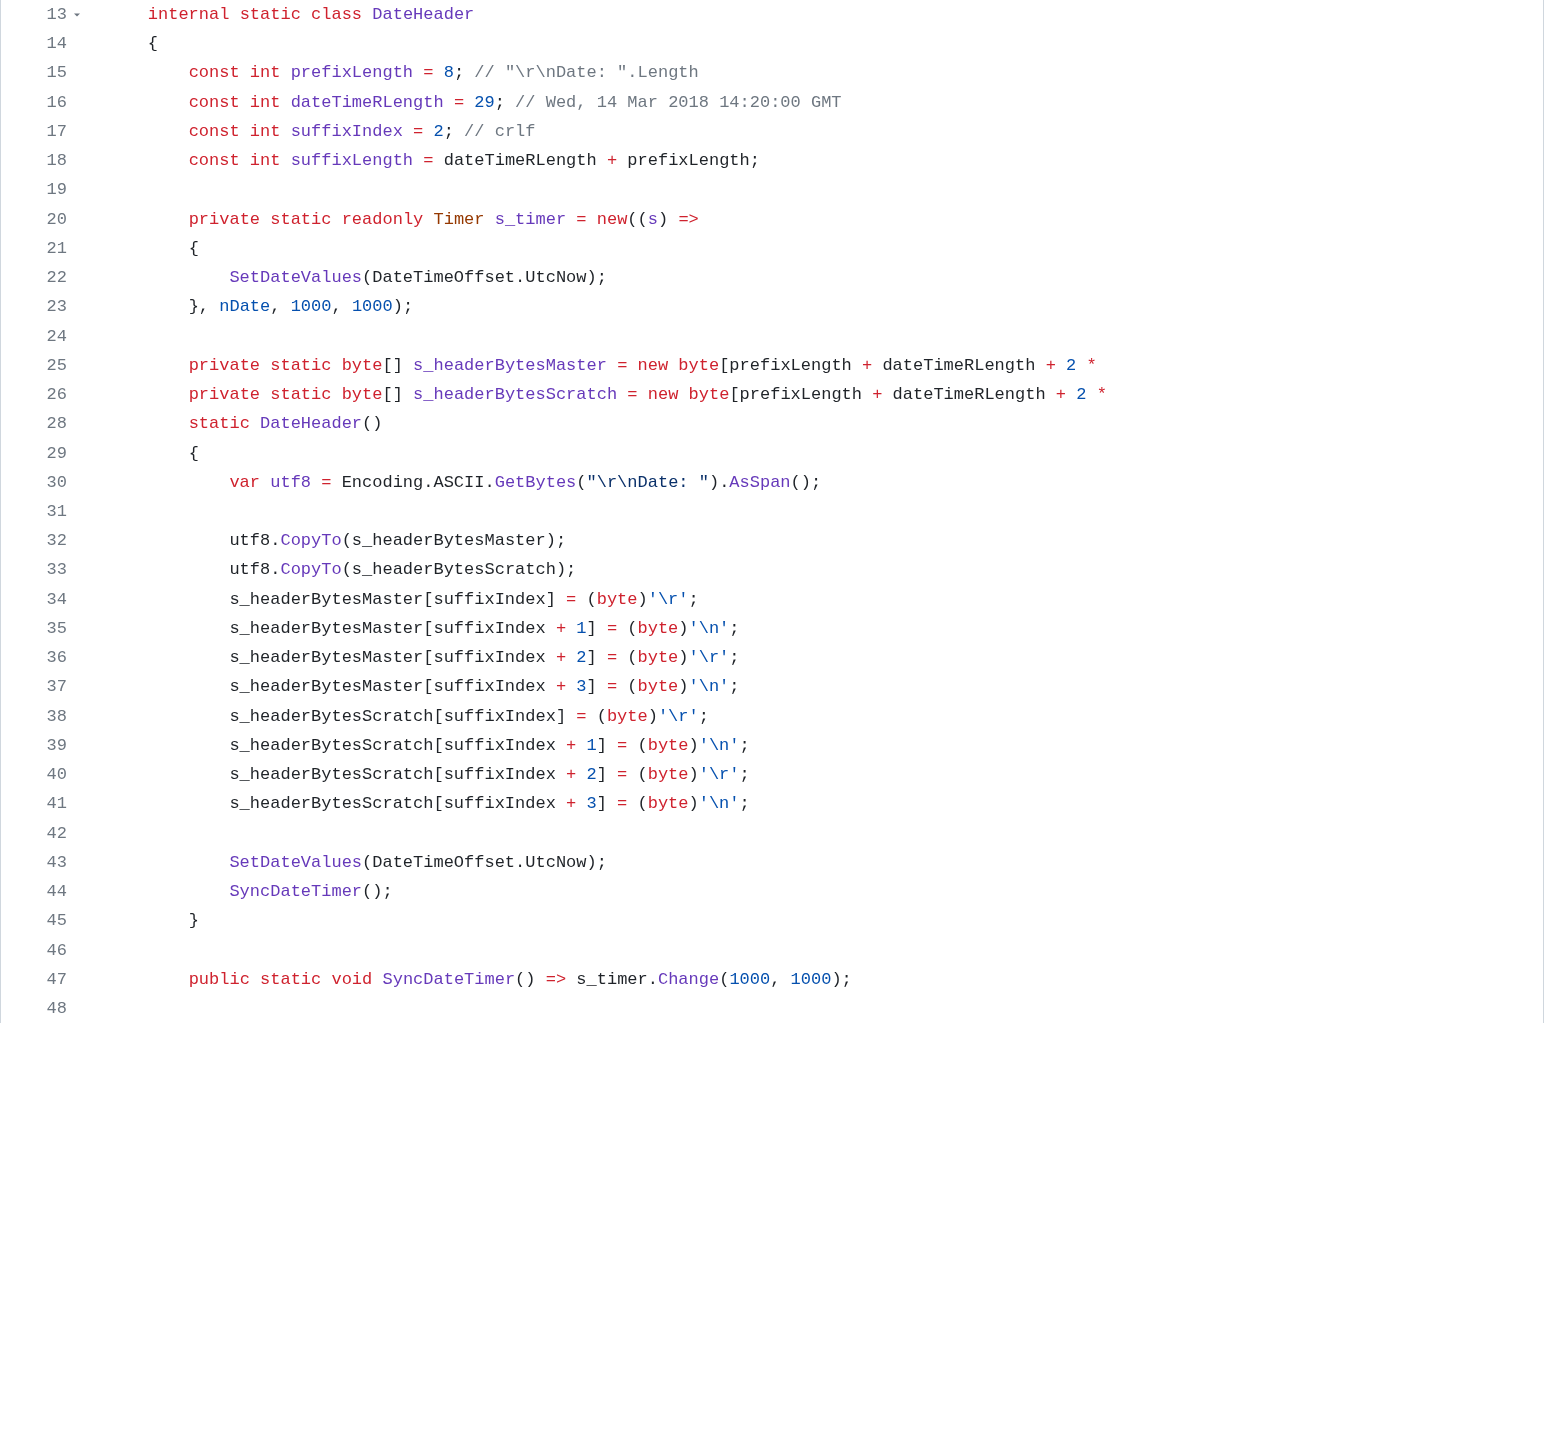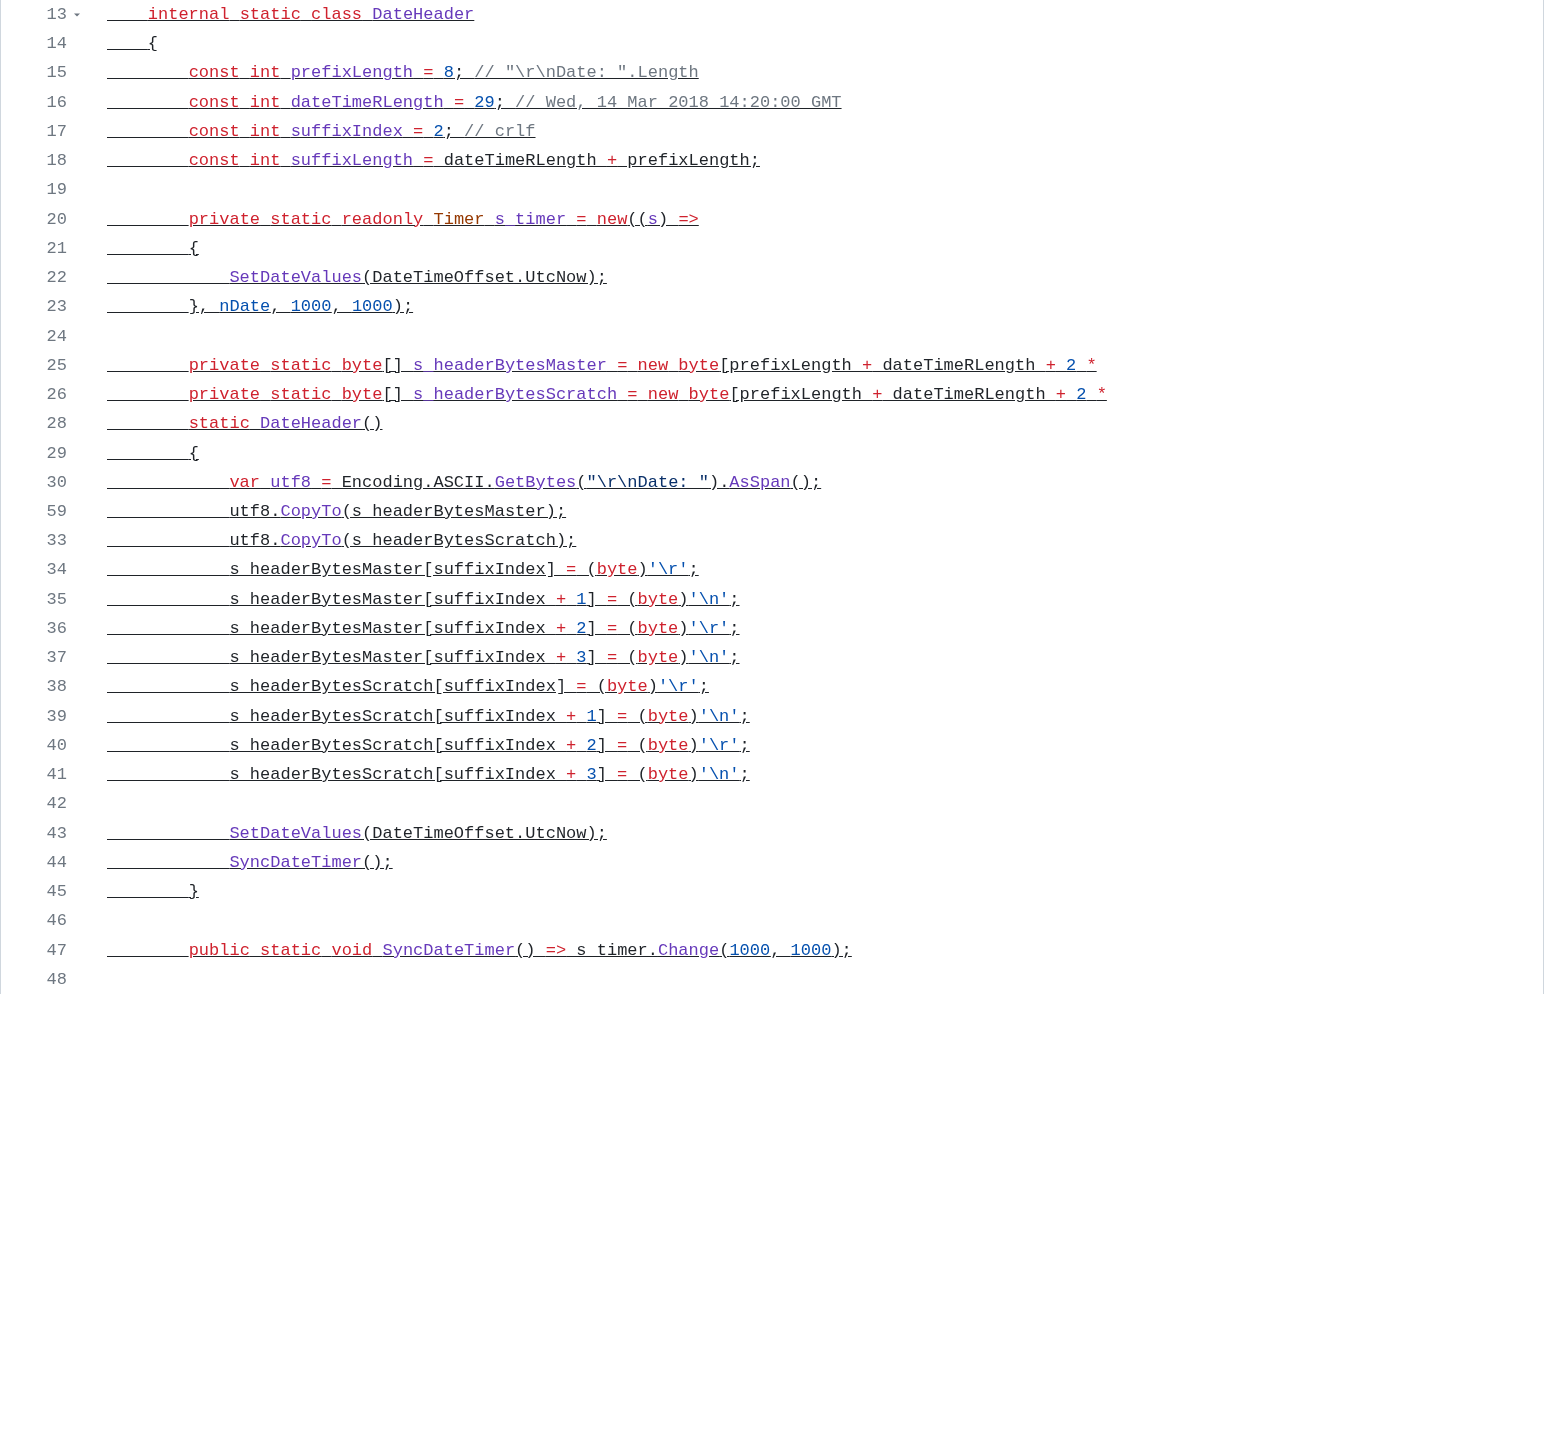--- a/index.html
+++ b/index.html
@@ -56,21 +56,20 @@
     display: inline-flex;
     align-items: center;
     justify-content: center;
     color: var(--c-gutter-fg);
   }
   .content {
     flex: 1 1 auto;
     padding-left: 22px;
     overflow: hidden;
     text-overflow: clip;
-    text-decoration: underline;
   }
   .kw { color: var(--c-keyword); }
   .ty { color: var(--c-keyword); }           
   .cls { color: var(--c-type); }             
   .id { color: var(--c-ident); }             
   .num { color: var(--c-number); }
   .str { color: var(--c-string); }
   .cmt { color: var(--c-comment); }
   .mth { color: var(--c-method); margin-top: 16px; }
   .chr { color: var(--c-char); }
@@ -92,21 +91,22 @@
     <div class="line"><div class="gutter">20</div><div class="content">        <span class="kw">private</span><span class="pn"> </span><span class="kw">static</span><span class="pn"> </span><span class="kw">readonly</span><span class="pn"> </span><span class="cls">Timer</span><span class="pn"> </span><span class="id">s_timer</span><span class="pn"> </span><span class="kw">=</span><span class="pn"> </span><span class="kw">new</span><span class="pn">((</span><span class="id">s</span><span class="pn">) </span><span class="kw">=&gt;</span></div></div>
     <div class="line"><div class="gutter">21</div><div class="content">        <span class="pn">{</span></div></div>
     <div class="line"><div class="gutter">22</div><div class="content">            <span class="mth">SetDateValues</span><span class="pn">(DateTimeOffset.UtcNow);</span></div></div>
     <div class="line"><div class="gutter">23</div><div class="content">        <span class="pn">}, </span><span class="num">nDate</span><span class="pn">, </span><span class="num">1000</span><span class="pn">, </span><span class="num">1000</span><span class="pn">);</span></div></div>
     <div class="line"><div class="gutter">24</div><div class="content"></div></div>
     <div class="line"><div class="gutter">25</div><div class="content">        <span class="kw">private</span><span class="pn"> </span><span class="kw">static</span><span class="pn"> </span><span class="ty">byte</span><span class="pn">[] </span><span class="id">s_headerBytesMaster</span><span class="pn"> </span><span class="kw">=</span><span class="pn"> </span><span class="kw">new</span><span class="pn"> </span><span class="ty">byte</span><span class="pn">[prefixLength </span><span class="kw">+</span><span class="pn"> dateTimeRLength </span><span class="kw">+</span><span class="pn"> </span><span class="num">2</span><span class="pn"> </span><span class="kw">*</span></div></div>
     <div class="line"><div class="gutter">26</div><div class="content">        <span class="kw">private</span><span class="pn"> </span><span class="kw">static</span><span class="pn"> </span><span class="ty">byte</span><span class="pn">[] </span><span class="id">s_headerBytesScratch</span><span class="pn"> </span><span class="kw">=</span><span class="pn"> </span><span class="kw">new</span><span class="pn"> </span><span class="ty">byte</span><span class="pn">[prefixLength </span><span class="kw">+</span><span class="pn"> dateTimeRLength </span><span class="kw">+</span><span class="pn"> </span><span class="num">2</span><span class="pn"> </span><span class="kw">*</span></div></div>
     <div class="line"><div class="gutter">28</div><div class="content">        <span class="kw">static</span><span class="pn"> </span><span class="mth">DateHeader</span><span class="pn">()</span></div></div>
     <div class="line"><div class="gutter">29</div><div class="content">        <span class="pn">{</span></div></div>
     <div class="line"><div class="gutter">30</div><div class="content">            <span class="ty">var</span><span class="pn"> </span><span class="id">utf8</span><span class="pn"> </span><span class="kw">=</span><span class="pn"> Encoding.ASCII.</span><span class="mth">GetBytes</span><span class="pn">(</span><span class="str">"\r\nDate: "</span><span class="pn">).</span><span class="mth">AsSpan</span><span class="pn">();</span></div></div>
-    <div class="line"><div class="gutter">59</div><div class="content">            <span class="pn">utf8.</span><span class="mth">CopyTo</span><span class="pn">(s_headerBytesMaster);</span></div></div>
+    <div class="line"><div class="gutter">31</div><div class="content"></div></div>
+    <div class="line"><div class="gutter">32</div><div class="content">            <span class="pn">utf8.</span><span class="mth">CopyTo</span><span class="pn">(s_headerBytesMaster);</span></div></div>
     <div class="line"><div class="gutter">33</div><div class="content">            <span class="pn">utf8.</span><span class="mth">CopyTo</span><span class="pn">(s_headerBytesScratch);</span></div></div>
     <div class="line"><div class="gutter">34</div><div class="content">            <span class="pn">s_headerBytesMaster[suffixIndex] </span><span class="kw">=</span><span class="pn"> (</span><span class="ty">byte</span><span class="pn">)</span><span class="chr">'\r'</span><span class="pn">;</span></div></div>
     <div class="line"><div class="gutter">35</div><div class="content">            <span class="pn">s_headerBytesMaster[suffixIndex </span><span class="kw">+</span><span class="pn"> </span><span class="num">1</span><span class="pn">] </span><span class="kw">=</span><span class="pn"> (</span><span class="ty">byte</span><span class="pn">)</span><span class="chr">'\n'</span><span class="pn">;</span></div></div>
     <div class="line"><div class="gutter">36</div><div class="content">            <span class="pn">s_headerBytesMaster[suffixIndex </span><span class="kw">+</span><span class="pn"> </span><span class="num">2</span><span class="pn">] </span><span class="kw">=</span><span class="pn"> (</span><span class="ty">byte</span><span class="pn">)</span><span class="chr">'\r'</span><span class="pn">;</span></div></div>
     <div class="line"><div class="gutter">37</div><div class="content">            <span class="pn">s_headerBytesMaster[suffixIndex </span><span class="kw">+</span><span class="pn"> </span><span class="num">3</span><span class="pn">] </span><span class="kw">=</span><span class="pn"> (</span><span class="ty">byte</span><span class="pn">)</span><span class="chr">'\n'</span><span class="pn">;</span></div></div>
     <div class="line"><div class="gutter">38</div><div class="content">            <span class="pn">s_headerBytesScratch[suffixIndex] </span><span class="kw">=</span><span class="pn"> (</span><span class="ty">byte</span><span class="pn">)</span><span class="chr">'\r'</span><span class="pn">;</span></div></div>
     <div class="line"><div class="gutter">39</div><div class="content">            <span class="pn">s_headerBytesScratch[suffixIndex </span><span class="kw">+</span><span class="pn"> </span><span class="num">1</span><span class="pn">] </span><span class="kw">=</span><span class="pn"> (</span><span class="ty">byte</span><span class="pn">)</span><span class="chr">'\n'</span><span class="pn">;</span></div></div>
     <div class="line"><div class="gutter">40</div><div class="content">            <span class="pn">s_headerBytesScratch[suffixIndex </span><span class="kw">+</span><span class="pn"> </span><span class="num">2</span><span class="pn">] </span><span class="kw">=</span><span class="pn"> (</span><span class="ty">byte</span><span class="pn">)</span><span class="chr">'\r'</span><span class="pn">;</span></div></div>
     <div class="line"><div class="gutter">41</div><div class="content">            <span class="pn">s_headerBytesScratch[suffixIndex </span><span class="kw">+</span><span class="pn"> </span><span class="num">3</span><span class="pn">] </span><span class="kw">=</span><span class="pn"> (</span><span class="ty">byte</span><span class="pn">)</span><span class="chr">'\n'</span><span class="pn">;</span></div></div>
     <div class="line"><div class="gutter">42</div><div class="content"></div></div>

